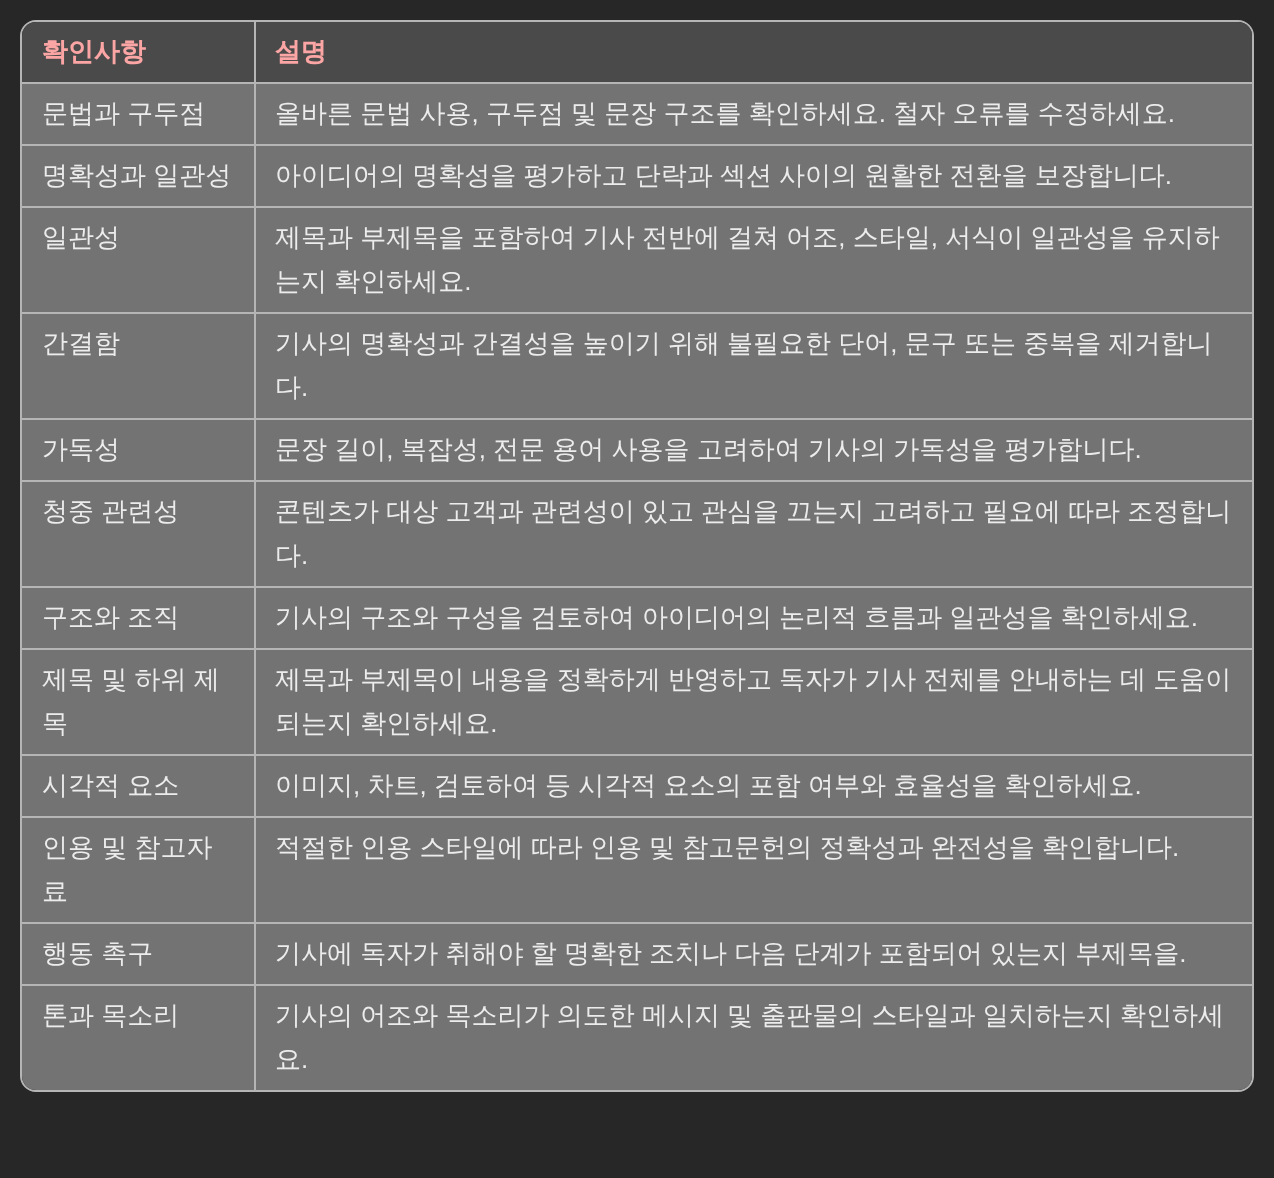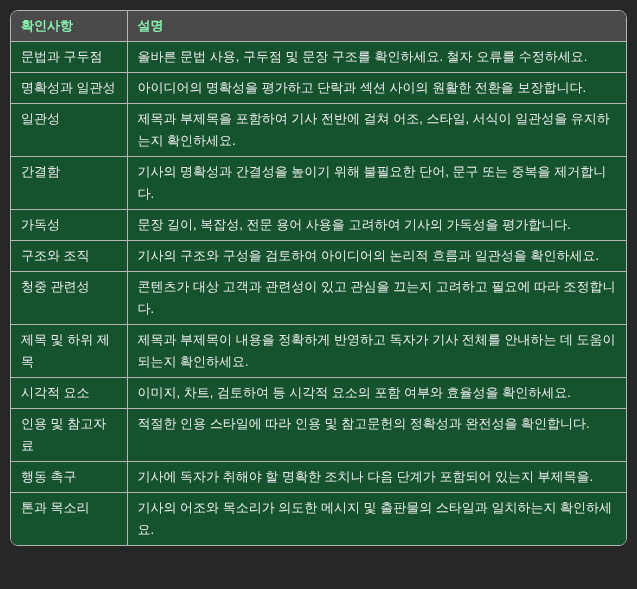--- a/index.html
+++ b/index.html
@@ -33,24 +33,24 @@
     font-size: 13px;
     line-height: 22px;
     color: #ececec;
     text-align: left;
     vertical-align: top;
     word-break: normal;
     overflow-wrap: break-word;
   }
   table.checklist th {
     background: #4a4a4a;
-    color: #86efac;
+    color: #fca5a5;
     font-weight: bold;
   }
-  table.checklist td { background: #14532d; }
+  table.checklist td { background: #737373; }
   
   table.checklist tr > *:first-child { border-left: none; }
   table.checklist tr > *:last-child  { border-right: none; }
   table.checklist tr:first-child > * { border-top: none; }
   table.checklist tr:last-child > *  { border-bottom: none; }
 </style>
 </head>
 <body>
 
 <div class="page">
@@ -79,26 +79,26 @@
       </tr>
       <tr>
         <td>간결함</td>
         <td>기사의 명확성과 간결성을 높이기 위해 불필요한 단어, 문구 또는 중복을 제거합니다.</td>
       </tr>
       <tr>
         <td>가독성</td>
         <td>문장 길이, 복잡성, 전문 용어 사용을 고려하여 기사의 가독성을 평가합니다.</td>
       </tr>
       <tr>
+        <td>청중 관련성</td>
+        <td>콘텐츠가 대상 고객과 관련성이 있고 관심을 끄는지 고려하고 필요에 따라 조정합니다.</td>
+      </tr>
+      <tr>
         <td>구조와 조직</td>
         <td>기사의 구조와 구성을 검토하여 아이디어의 논리적 흐름과 일관성을 확인하세요.</td>
-      </tr>
-      <tr>
-        <td>청중 관련성</td>
-        <td>콘텐츠가 대상 고객과 관련성이 있고 관심을 끄는지 고려하고 필요에 따라 조정합니다.</td>
       </tr>
       <tr>
         <td>제목 및 하위 제목</td>
         <td>제목과 부제목이 내용을 정확하게 반영하고 독자가 기사 전체를 안내하는 데 도움이 되는지 확인하세요.</td>
       </tr>
       <tr>
         <td>시각적 요소</td>
         <td>이미지, 차트, 검토하여 등 시각적 요소의 포함 여부와 효율성을 확인하세요.</td>
       </tr>
       <tr>

